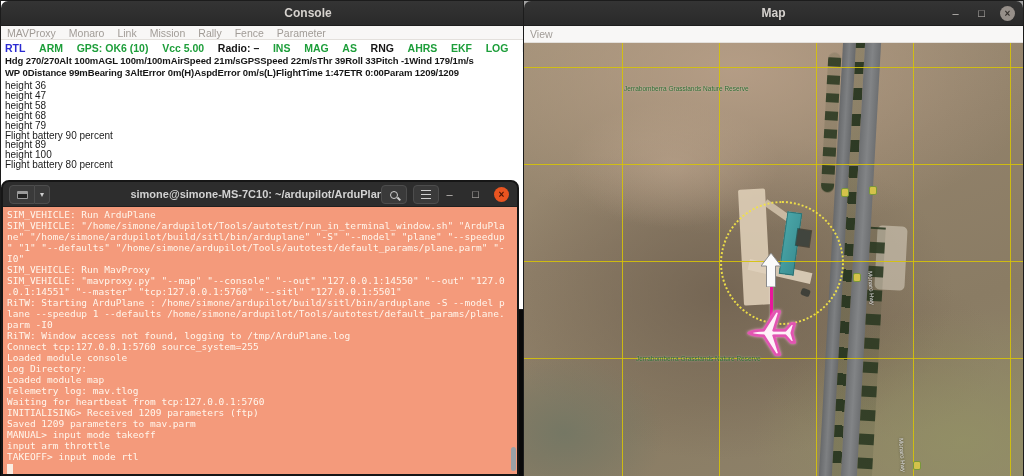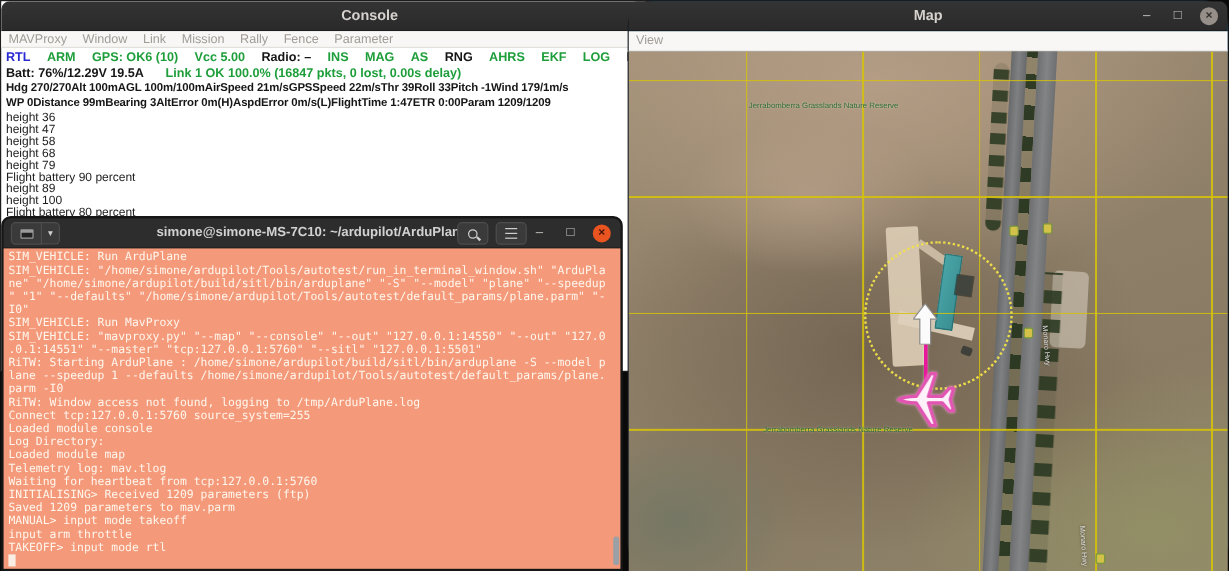--- a/index.html
+++ b/index.html
@@ -50,21 +50,21 @@
   .mag { position:relative; width:8px; height:8px; border:1.5px solid #cfcfcf; border-radius:50%; }
   .mag::after { content:""; position:absolute; left:6px; top:6px; width:4px; height:1.5px; background:#cfcfcf; transform:rotate(45deg); }
   .bars { width:10px; height:1.5px; background:#cfcfcf; box-shadow:0 4px 0 #cfcfcf, 0 -4px 0 #cfcfcf; }
   .term-content { position:relative; height:267px; padding:2px 0 0 4px; overflow:hidden; }
   .term-line { font-family:"DejaVu Sans Mono", monospace; font-size:9.5px; line-height:11px;
     white-space:pre; color:#fff6ec; }
   .cursor { display:inline-block; width:6px; height:10px; background:rgba(250,244,236,.92); vertical-align:middle; }
   .term-scrollthumb { position:absolute; right:1px; bottom:3px; width:5px; height:24px; background:#9aa0a6; border-radius:3px; }
 
   
-  .map-window { left:523px; top:0; width:501px; height:476px; background:#0c4a6e;border-radius:22px; }
+  .map-window { left:523px; top:0; width:501px; height:476px; background:#a3a3a3; }
   .map-window .menubar { height:17px; }
   .map-canvas { position:absolute; left:0; top:42px; width:499px; height:433px; overflow:hidden; background:#8f7f68; }
   .map-canvas > div, .map-canvas > svg { position:absolute; }
 
   .terrain { left:0; top:0; width:100%; height:100%;
     background:
       radial-gradient(ellipse 140px 110px at 8% 90%, rgba(116,119,100,.95), rgba(116,119,100,0) 72%),
       radial-gradient(ellipse 300px 190px at 88% 92%, rgba(148,148,100,.7), rgba(148,148,100,0) 70%),
       radial-gradient(ellipse 430px 230px at 42% 6%, rgba(189,163,140,.75), rgba(189,163,140,0) 72%),
       radial-gradient(ellipse 150px 90px at 30% 28%, rgba(196,172,148,.5), rgba(196,172,148,0) 70%),
@@ -120,21 +120,21 @@
   <div class="titlebar">
     <span class="title">Console</span>
     <div class="win-controls">
       <span class="wc">–</span>
       <span class="wc">□</span>
       <span class="wc close">×</span>
     </div>
   </div>
   <div class="menubar">
     <span class="menu-item">MAVProxy</span>
-    <span class="menu-item">Window</span>
+    <span class="menu-item">Monaro</span>
     <span class="menu-item">Link</span>
     <span class="menu-item">Mission</span>
     <span class="menu-item">Rally</span>
     <span class="menu-item">Fence</span>
     <span class="menu-item">Parameter</span>
   </div>
   <div class="flag-row">
     <span class="flag" style="color: rgb(42, 42, 210);">RTL</span>
     <span class="flag" style="color: rgb(29, 158, 58);">ARM</span>
     <span class="flag" style="color: rgb(29, 158, 58);">GPS: OK6 (10)</span>
@@ -143,24 +143,20 @@
     <span class="flag" style="color: rgb(29, 158, 58);">INS</span>
     <span class="flag" style="color: rgb(29, 158, 58);">MAG</span>
     <span class="flag" style="color: rgb(29, 158, 58);">AS</span>
     <span class="flag" style="color: rgb(22, 22, 22);">RNG</span>
     <span class="flag" style="color: rgb(29, 158, 58); text-align: right;">AHRS</span>
     <span class="flag" style="color: rgb(29, 158, 58);">EKF</span>
     <span class="flag" style="color: rgb(29, 158, 58);">LOG</span>
     <span class="flag" style="color: rgb(22, 22, 22);">FEN</span>
     <span class="flag" style="color: rgb(29, 158, 58);">RC</span>
     <span class="flag" style="color: rgb(29, 158, 58); font-family: Liberation Mono, monospace;">TERR</span>
-  </div>
-  <div class="batt-row">
-    <span style="color: rgb(22, 22, 22);">Batt: 76%/12.29V 19.5A</span>
-    <span style="color: rgb(29, 158, 58);">Link 1 OK 100.0% (16847 pkts, 0 lost, 0.00s delay)</span>
   </div>
   <div class="tele-row">
     <span>Hdg 270/270</span>
     <span>Alt 100m</span>
     <span>AGL 100m/100m</span>
     <span>AirSpeed 21m/s</span>
     <span>GPSSpeed 22m/s</span>
     <span>Thr 39</span>
     <span>Roll 33</span>
     <span>Pitch -1</span>

